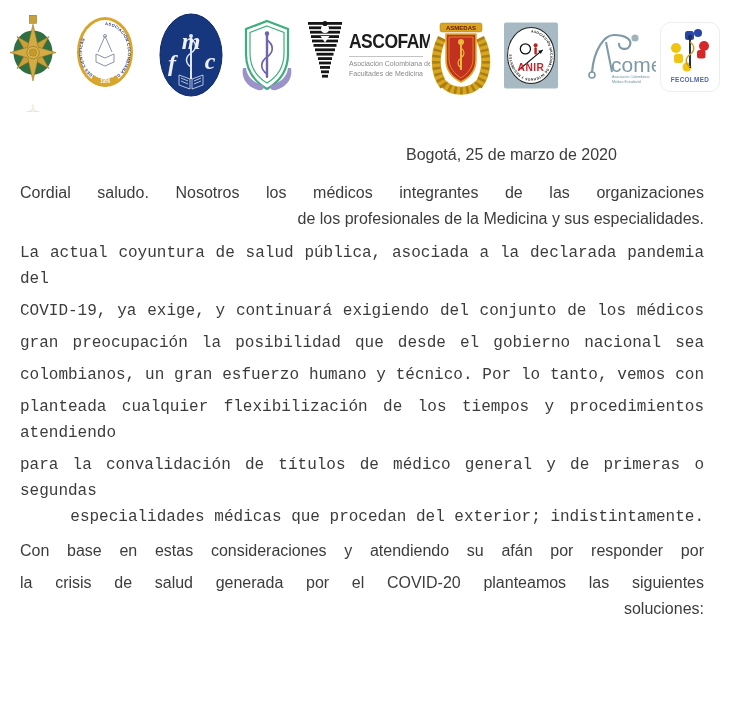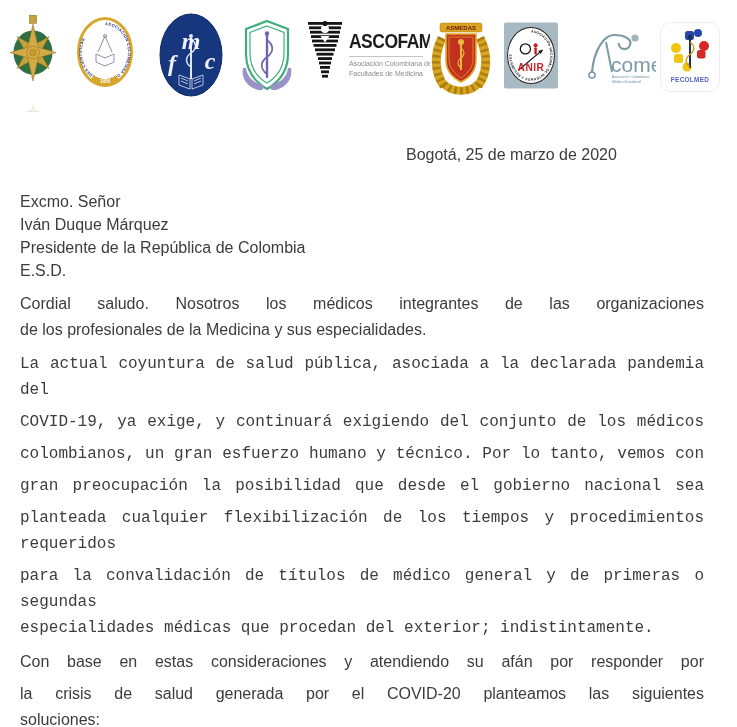--- a/index.html
+++ b/index.html
@@ -14,21 +14,21 @@
   
   .letter{padding:0 33px 0 20px;font-size:16px;}
   .date{margin:30px 0 12px 0;line-height:26px;padding-left:386px;white-space:nowrap;}
   .recipient{margin-top:22px;line-height:23px;}
   .salutation{margin:38px 0 0 0;line-height:26px;}
   .para{line-height:26px;}
   .p1{margin-top:9px;}
   .p2{margin-top:8px;font-family:Liberation Mono, monospace;}
   .p3{margin-top:8px;}
   .jline{text-align:justify;text-align-last:justify;margin-top:6px;}
-  .lline{text-align:left;}
+  .lline{text-align:right;}
 </style>
 </head>
 <body>
 
 <div class="page">
 
   <header class="logos">
 
     <div class="logo" style="left:5px;top:10px;width:56px;height:102px;">
       <svg viewBox="0 0 60 115">
@@ -191,39 +191,33 @@
         </g>
         <text x="30" y="60" text-anchor="middle" font-size="6.4" font-weight="bold" fill="#4f63c0" letter-spacing="0.3">FECOLMED</text>
       </svg>
     </div>
   </header>
 
   <main class="letter">
 
     <p class="date">Bogotá, 25 de marzo de 2020</p>
 
-    <div class="recipient">
-      <div>Excmo. Señor</div>
-      <div>Iván Duque Márquez</div>
-      <div>Presidente de la República de Colombia</div>
-      <div>E.S.D.</div>
-    </div>
 
 
     <div class="para p1">
       <div class="jline">Cordial saludo. Nosotros los médicos integrantes de las organizaciones</div>
       <div class="lline">de los profesionales de la Medicina y sus especialidades.</div>
     </div>
 
     <div class="para p2">
       <div class="jline">La actual coyuntura de salud pública, asociada a la declarada pandemia del</div>
       <div class="jline">COVID-19, ya exige, y continuará exigiendo del conjunto de los médicos</div>
+      <div class="jline">gran preocupación la posibilidad que desde el gobierno nacional sea</div>
       <div class="jline">colombianos, un gran esfuerzo humano y técnico. Por lo tanto, vemos con</div>
-      <div class="jline">gran preocupación la posibilidad que desde el gobierno nacional sea</div>
-      <div class="jline">planteada cualquier flexibilización de los tiempos y procedimientos requeridos</div>
+      <div class="jline">planteada cualquier flexibilización de los tiempos y procedimientos atendiendo</div>
       <div class="jline">para la convalidación de títulos de médico general y de primeras o segundas</div>
       <div class="lline">especialidades médicas que procedan del exterior; indistintamente.</div>
     </div>
 
     <div class="para p3">
       <div class="jline">Con base en estas consideraciones y atendiendo su afán por responder por</div>
       <div class="jline">la crisis de salud generada por el COVID-20 planteamos las siguientes</div>
       <div class="lline">soluciones:</div>
     </div>
 

